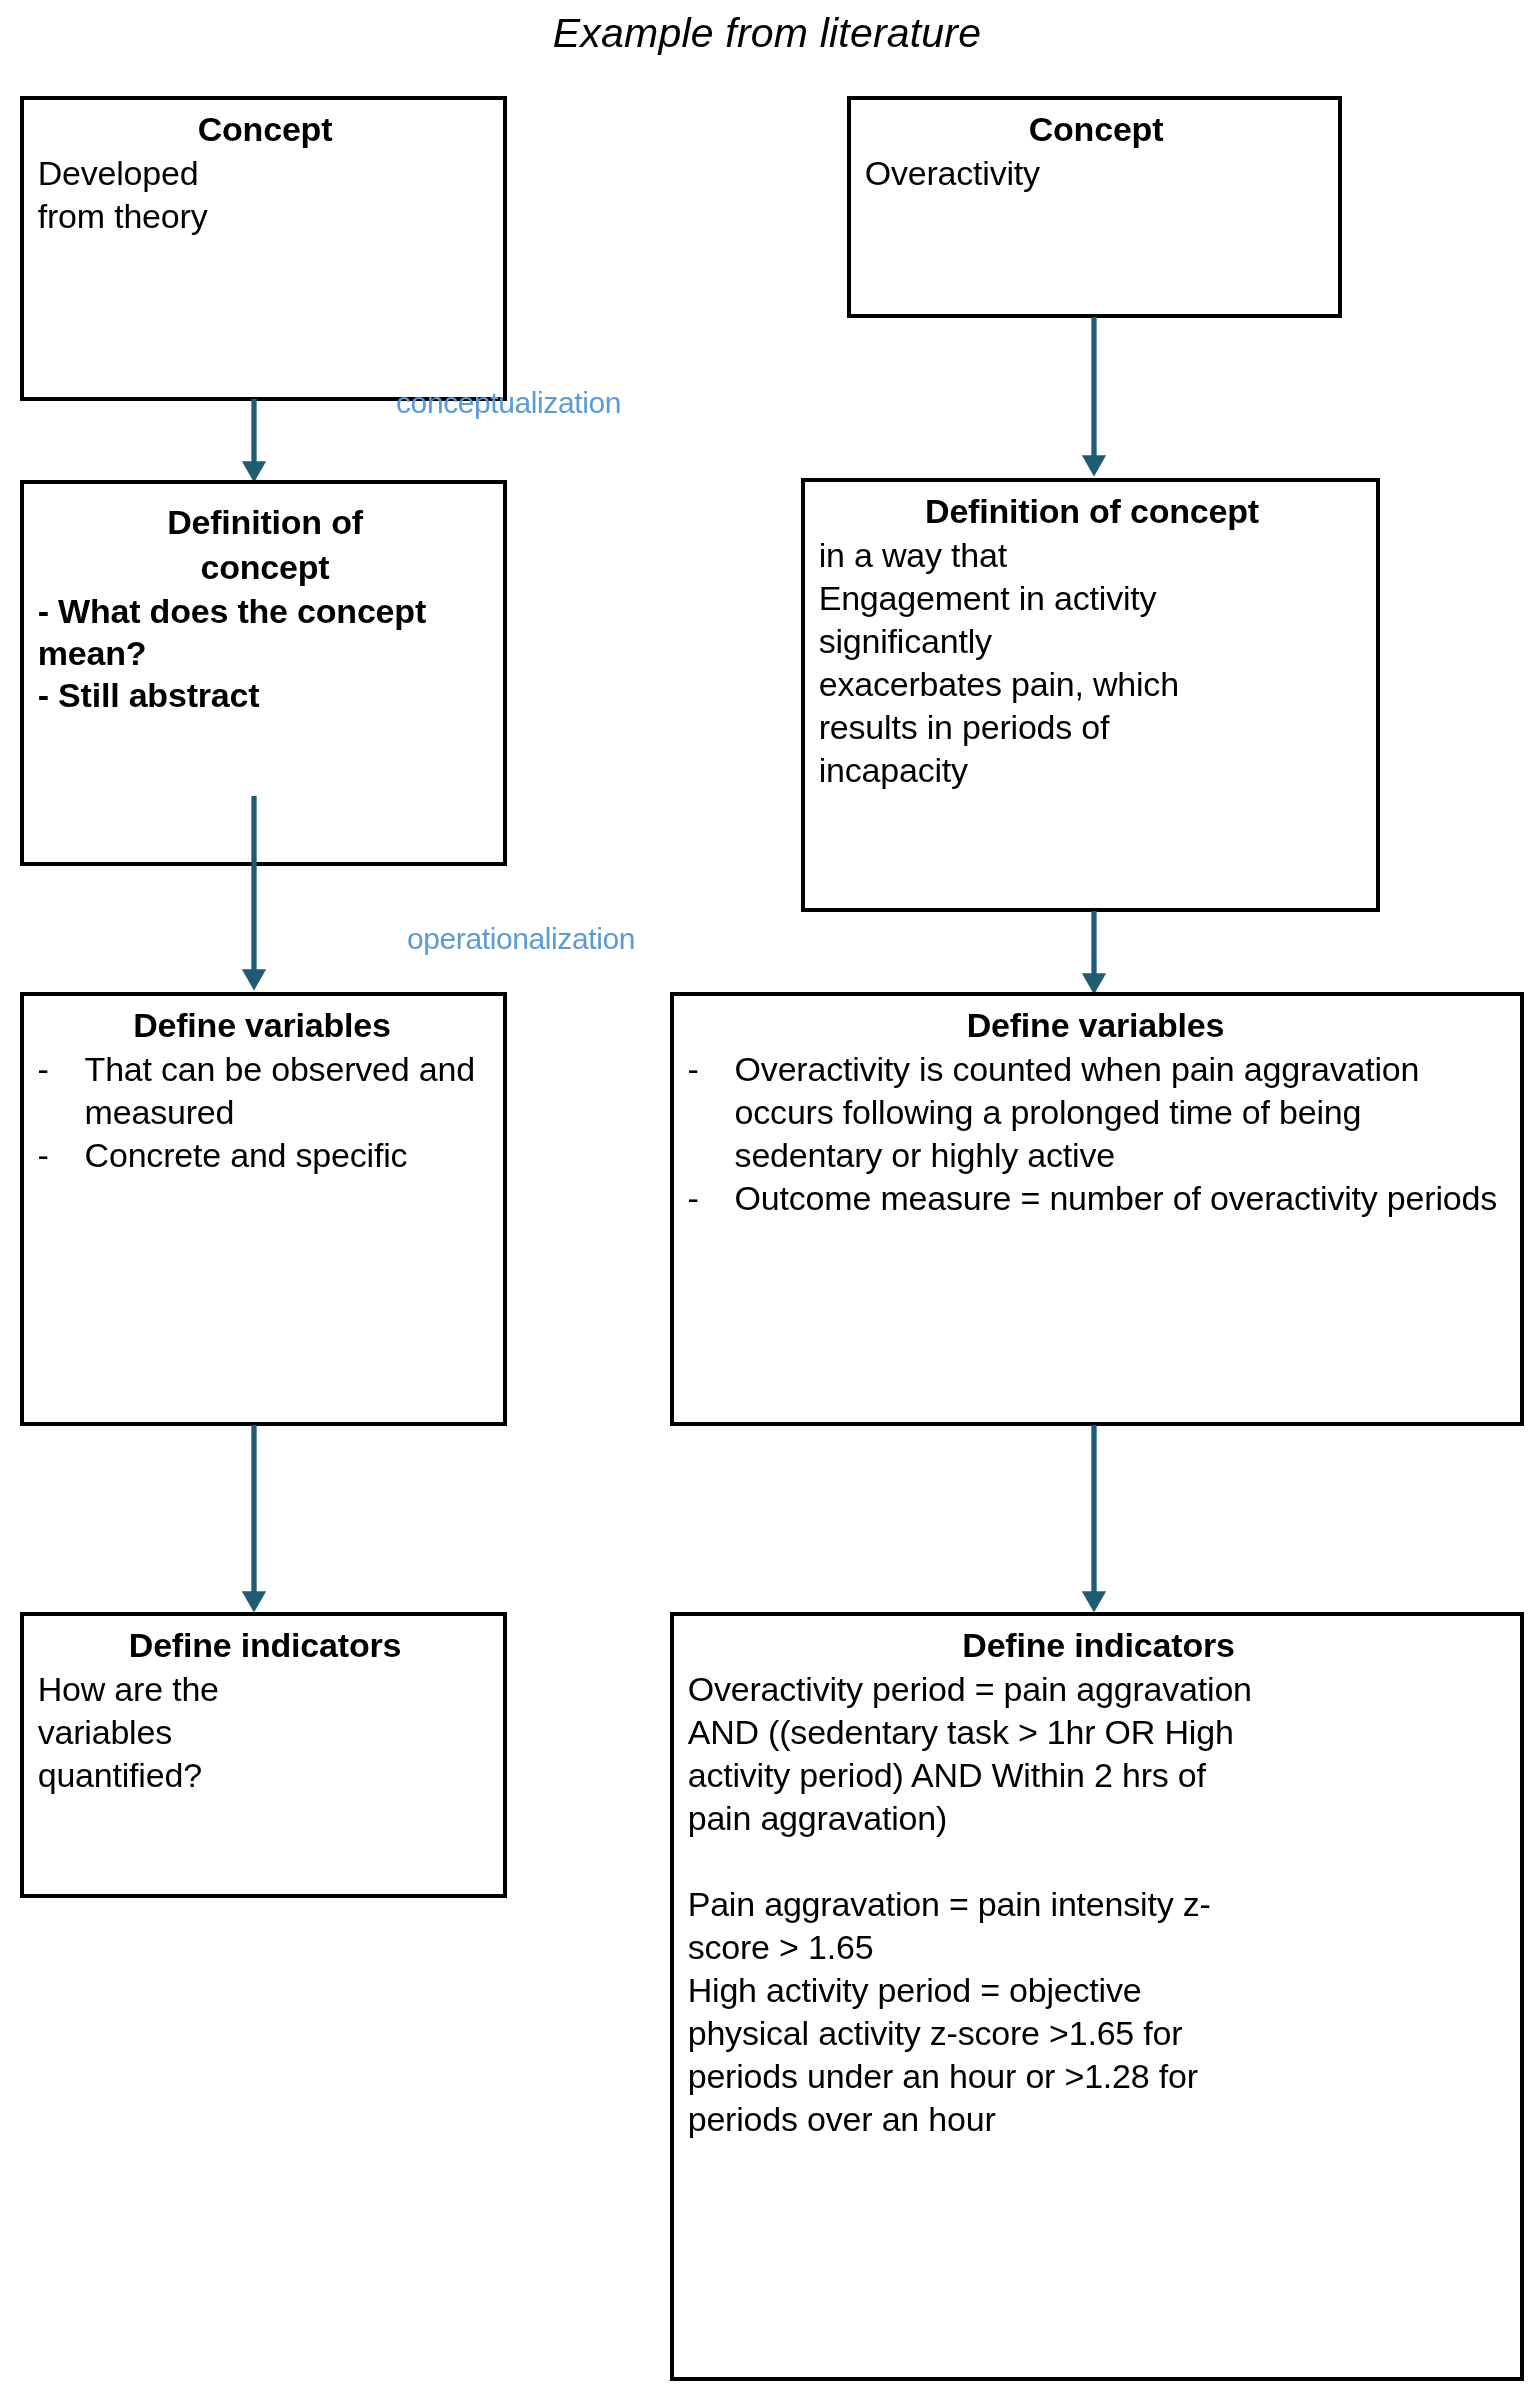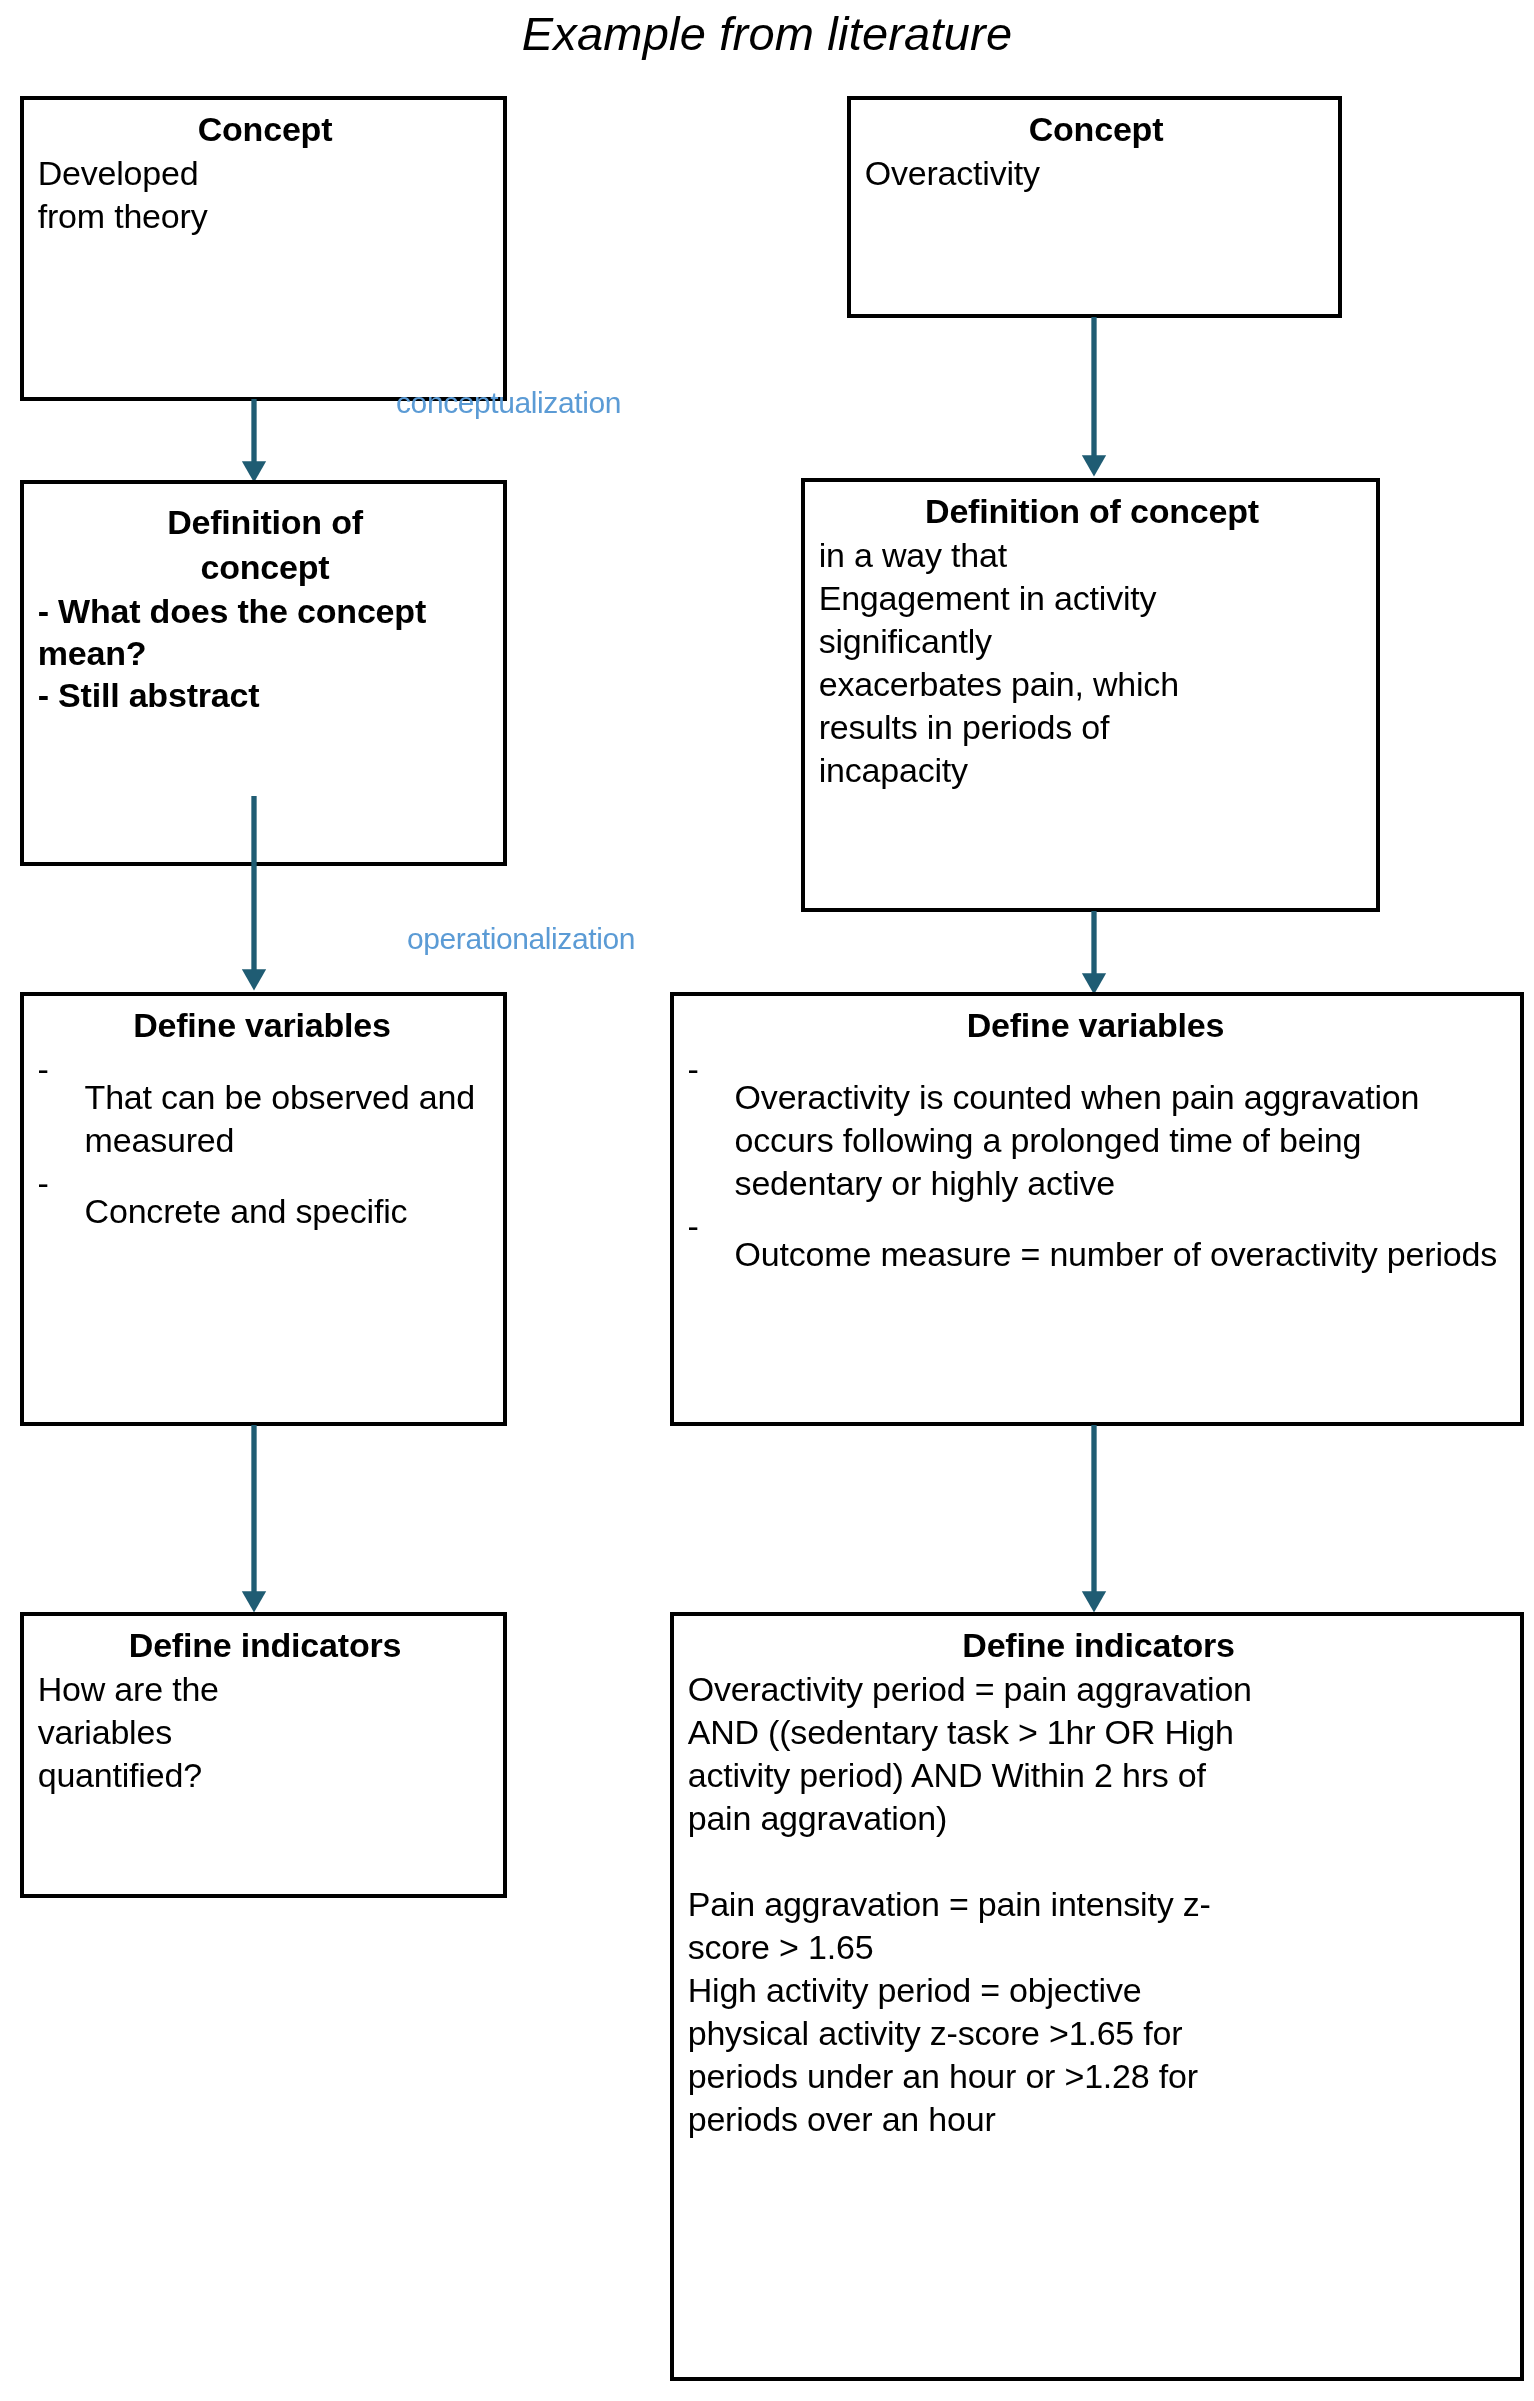--- a/index.html
+++ b/index.html
@@ -20,21 +20,21 @@
   }
 
   
   .caption {
     position: absolute;
     left: 0;
     top: 12px;
     width: 1534px;
     text-align: center;
     font-style: italic;
-    font-size: 47px;
+    font-size: 41px;
     line-height: 43px;
     color: #000000;
     letter-spacing: 0.2px;
   }
 
   
   .box {
     position: absolute;
     box-sizing: border-box;
     border: 4px solid #000000;
@@ -66,21 +66,21 @@
     font-size: 34px;
     line-height: 43px;
     letter-spacing: -0.2px;
   }
   .bdash {
     flex: 0 0 auto;
     width: 47px;
     text-align: left;
     padding-left: 6px;
   }
-  .btext { flex: 1 1 auto; margin-top: 28px; }
+  .btext { flex: 1 1 auto; }
 
   
   .arrow {
     position: absolute;
   }
 
   
   .stage-label {
     position: absolute;
     font-size: 30px;

